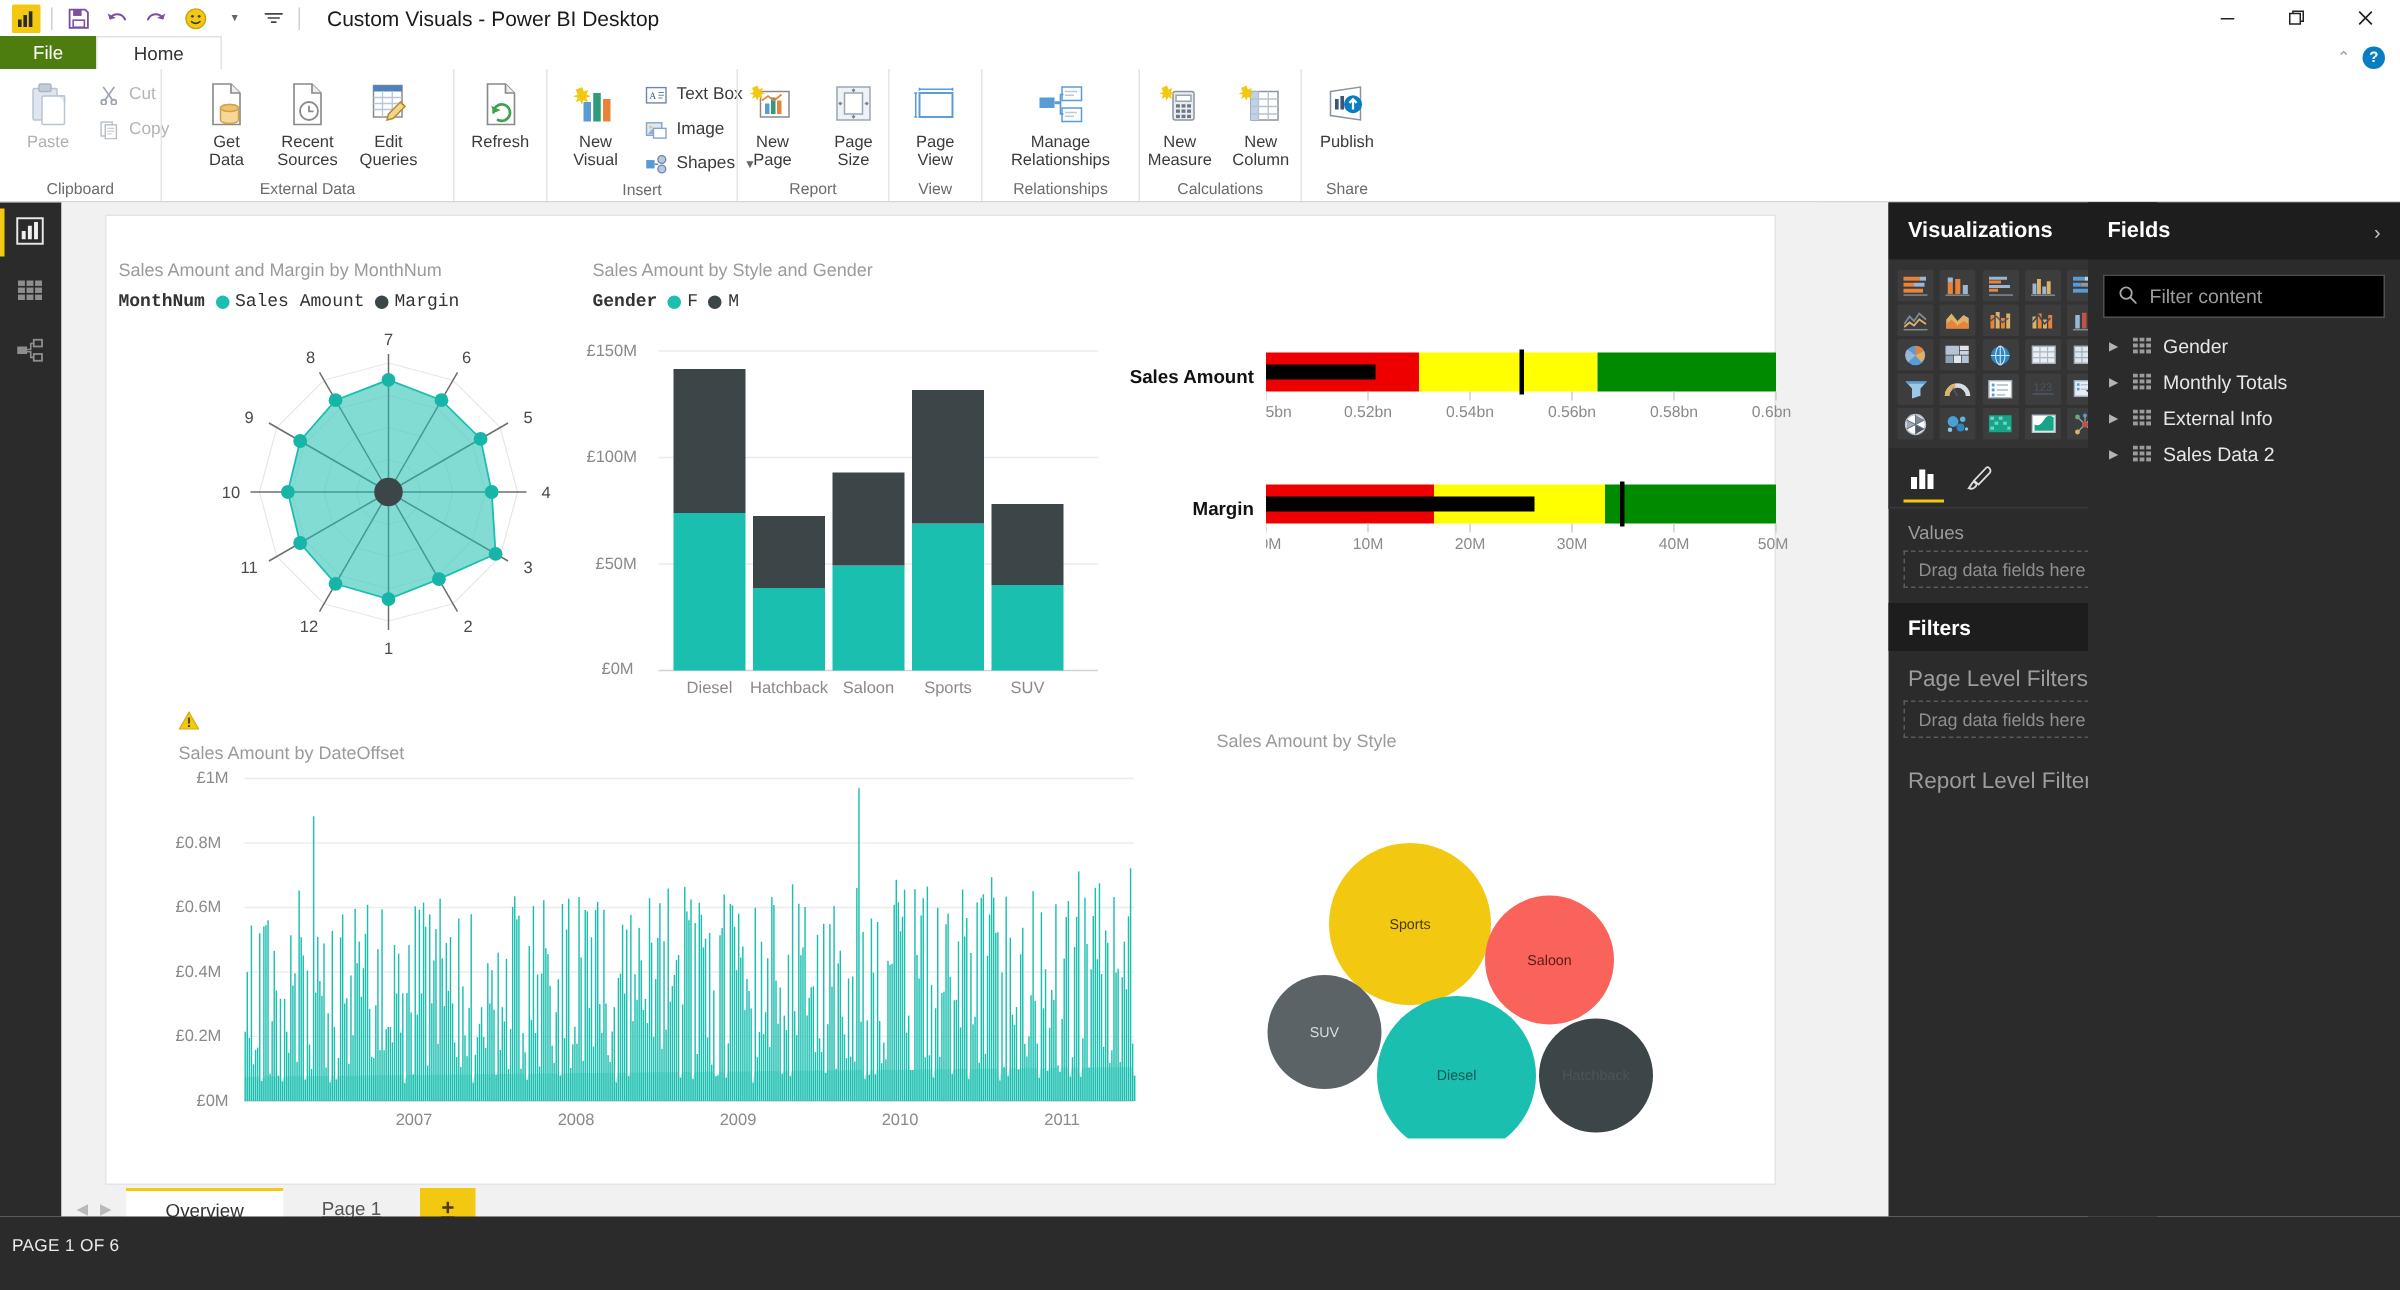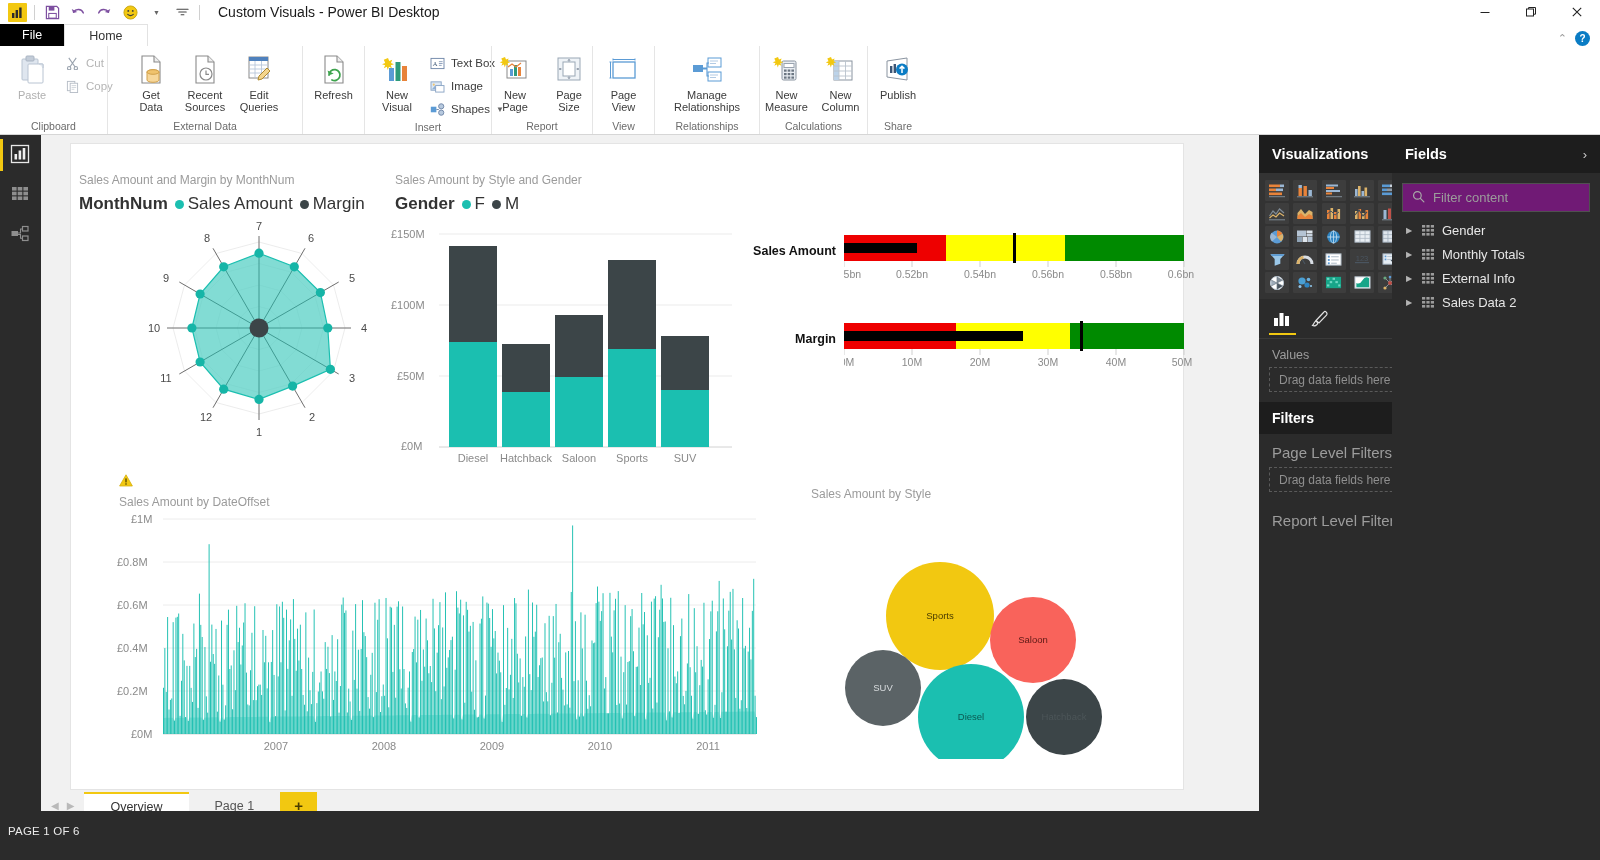--- a/index.html
+++ b/index.html
@@ -39,21 +39,21 @@
   .wc svg { display:block; }
 
   
   .ribbontabs {
     position:absolute; left:0; top:24px; width:1600px; height:22px;
     background:#ffffff; display:flex; align-items:flex-end; font-size:12.5px;
   }
   .rtab {
     height:22px; padding:0 16px; display:flex; align-items:center; color:#333;
   }
-  .rtab.file { background:#000000; color:#fff; height:22px; padding:0 22px; }
+  .rtab.file { background:#4d7c0f; color:#fff; height:22px; padding:0 22px; }
   .rtab.active { background:#ffffff; color:#333; border-top:1px solid #e2e2e2;
                  border-left:1px solid #e2e2e2; border-right:1px solid #e2e2e2;
                  padding:0 24px; }
   .ribbon-right { margin-left:auto; display:flex; align-items:center; gap:8px; padding-right:10px; }
   .caret-up { color:#9a9a9a; font-size:11px; }
   .help-circle {
     width:15px;height:15px;border-radius:50%;background:#0a7cc4;color:#fff;
     font-size:10px;display:flex;align-items:center;justify-content:center;font-weight:bold;
   }
 
@@ -104,21 +104,21 @@
     position:absolute; left:41px; top:135px; width:1172px; height:657px; background:#f1f1f1;
     display:flex; align-items:flex-start; justify-content:center; padding-top:9px;
   }
   .canvas {
     width:1112px; height:645px; background:#ffffff; position:relative;
     box-shadow:0 0 0 1px #e4e4e4;
   }
   .vtitle {
     position:absolute; font-size:12px; color:#9b9b9b; white-space:nowrap;
   }
-  .legend-row { position:absolute; display:flex; align-items:center; gap:7px; font-size:17px; }
+  .legend-row { position:absolute; display:flex; align-items:center; gap:7px; font-size:12px;font-family:Liberation Mono, monospace; }
   .legend-cat { font-weight:bold; color:#333; }
   .legend-item { display:flex; align-items:center; gap:4px; color:#333; }
   .legend-dot { width:9px; height:9px; border-radius:50%; display:inline-block; }
 
   
   .pagetabs {
     position:absolute; left:41px; top:792px; width:1172px; height:27px; background:#f1f1f1;
     display:flex; align-items:stretch; font-size:12.5px;
   }
   .arrows { display:flex; align-items:center; gap:8px; padding:0 10px; color:#b9b9b9; font-size:10px; }
@@ -167,21 +167,21 @@
     font-size:14px; font-weight:bold; background:#1d1d1d;
   }
   .filter-section-label { padding:10px 13px 6px; color:#9c9c9c; font-size:15px; }
   .filter-card {
     margin:2px 10px 0; background:#383838; border:1px solid #4d4d4d; padding:6px 8px;
   }
   .filter-card-top { display:flex; align-items:center; color:#ffffff; font-size:12.5px; font-weight:bold; }
   .filter-card-x { margin-left:auto; color:#c4c4c4; font-size:13px; font-weight:normal; }
   .filter-card-sub { color:#d6d6d6; font-size:12px; margin-top:5px; }
   .searchbox {
-    margin:10px 10px 6px; height:29px; background:#701a75; border:1px solid #505050;
+    margin:10px 10px 6px; height:29px; background:#000000; border:1px solid #505050;
     display:flex; align-items:center; gap:8px; padding:0 9px; color:#9c9c9c; font-size:13px;text-align:right;
   }
   .fieldrow {
     display:flex; align-items:center; gap:8px; padding:3px 10px 3px 14px; height:24px;
     color:#e6e6e6; font-size:13px;
   }
   .tri { color:#b4b4b4; font-size:8px; width:7px; }
   .tblicon { width:13px;height:12px; display:flex;align-items:center;justify-content:center;}
   .bottomdark { position:absolute; left:0; top:811px; width:1600px; height:49px; background:#2b2b2b; }
   .statustext { position:absolute; left:8px; top:825px; color:#eaeaea; font-size:11.5px; letter-spacing:.2px;}

